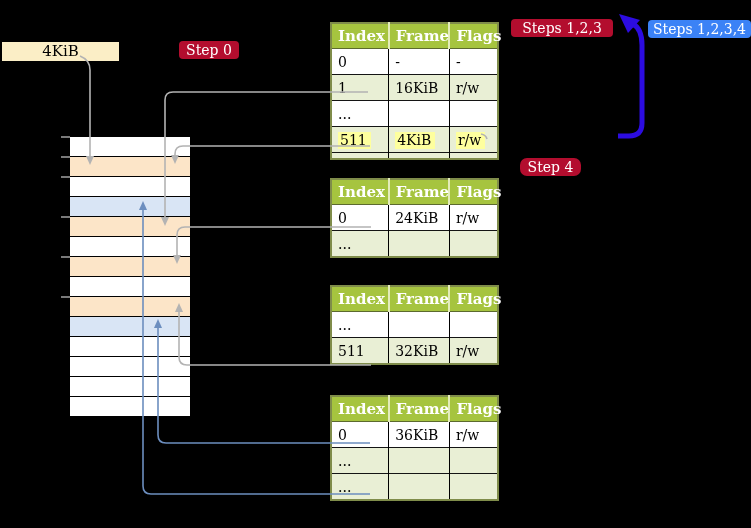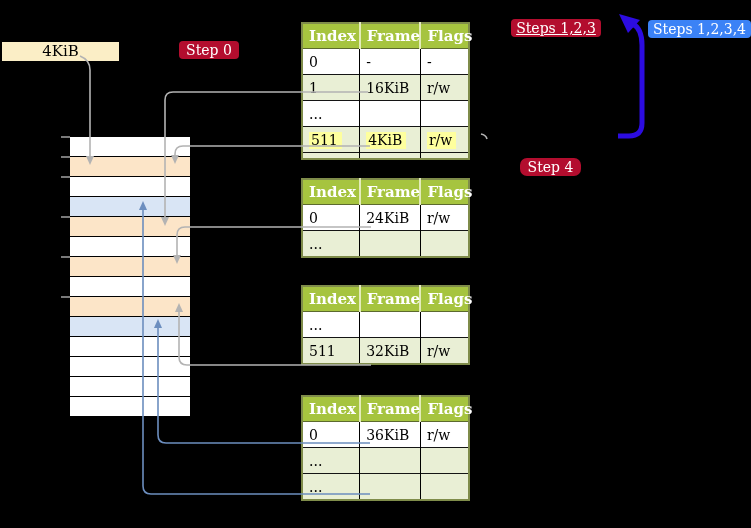--- a/index.html
+++ b/index.html
@@ -16,34 +16,34 @@
 
   
   .badge {
     position:absolute; height:18px; line-height:18px; color:#fff;
     font-size:14px; text-align:center; border-radius:4px; padding:0 2px;
     box-sizing:border-box;
   }
   .badge.red  { background:#b30d2e; }
   .badge.blue { background:#3b82f6; }
   .badge-step0     { left:179px; top:41px;  width:60px; }
-  .badge-steps123  { left:511px; top:19px;  width:90px;text-decoration:underline; }
+  .badge-steps123  { left:511px; top:19px;  width:102px; }
   .badge-steps1234 { left:648px; top:20px;  width:103px; }
   .badge-step4     { left:520px; top:158px; width:61px;border-radius:7px; }
 
   
   .memory { position:absolute; left:70px; top:137px; width:120px; }
   .mrow { height:19px; border-bottom:1px solid #000; }
   .mrow.w { background:#ffffff; }
   .mrow.o { background:#fce5c8; }
   .mrow.b { background:#d9e5f5; }
 
   
   table.ptable {
-    position:absolute; left:301px; width:169px;
+    position:absolute; left:330px; width:169px;
     border-collapse:collapse; table-layout:fixed;
     border:2px solid #7f8c4a; font-size:14px; color:#000;
     background:#f9a8d4;
   }
   table.ptable th {
     background:#a6c43f; color:#fff; font-weight:bold; font-size:15px;
     height:24px; text-align:left; padding:0 0 0 6px;
     border-right:2px solid #e3ecba; border-bottom:1px solid #5c6a2e;
   }
   table.ptable th:last-child { border-right:none; }

